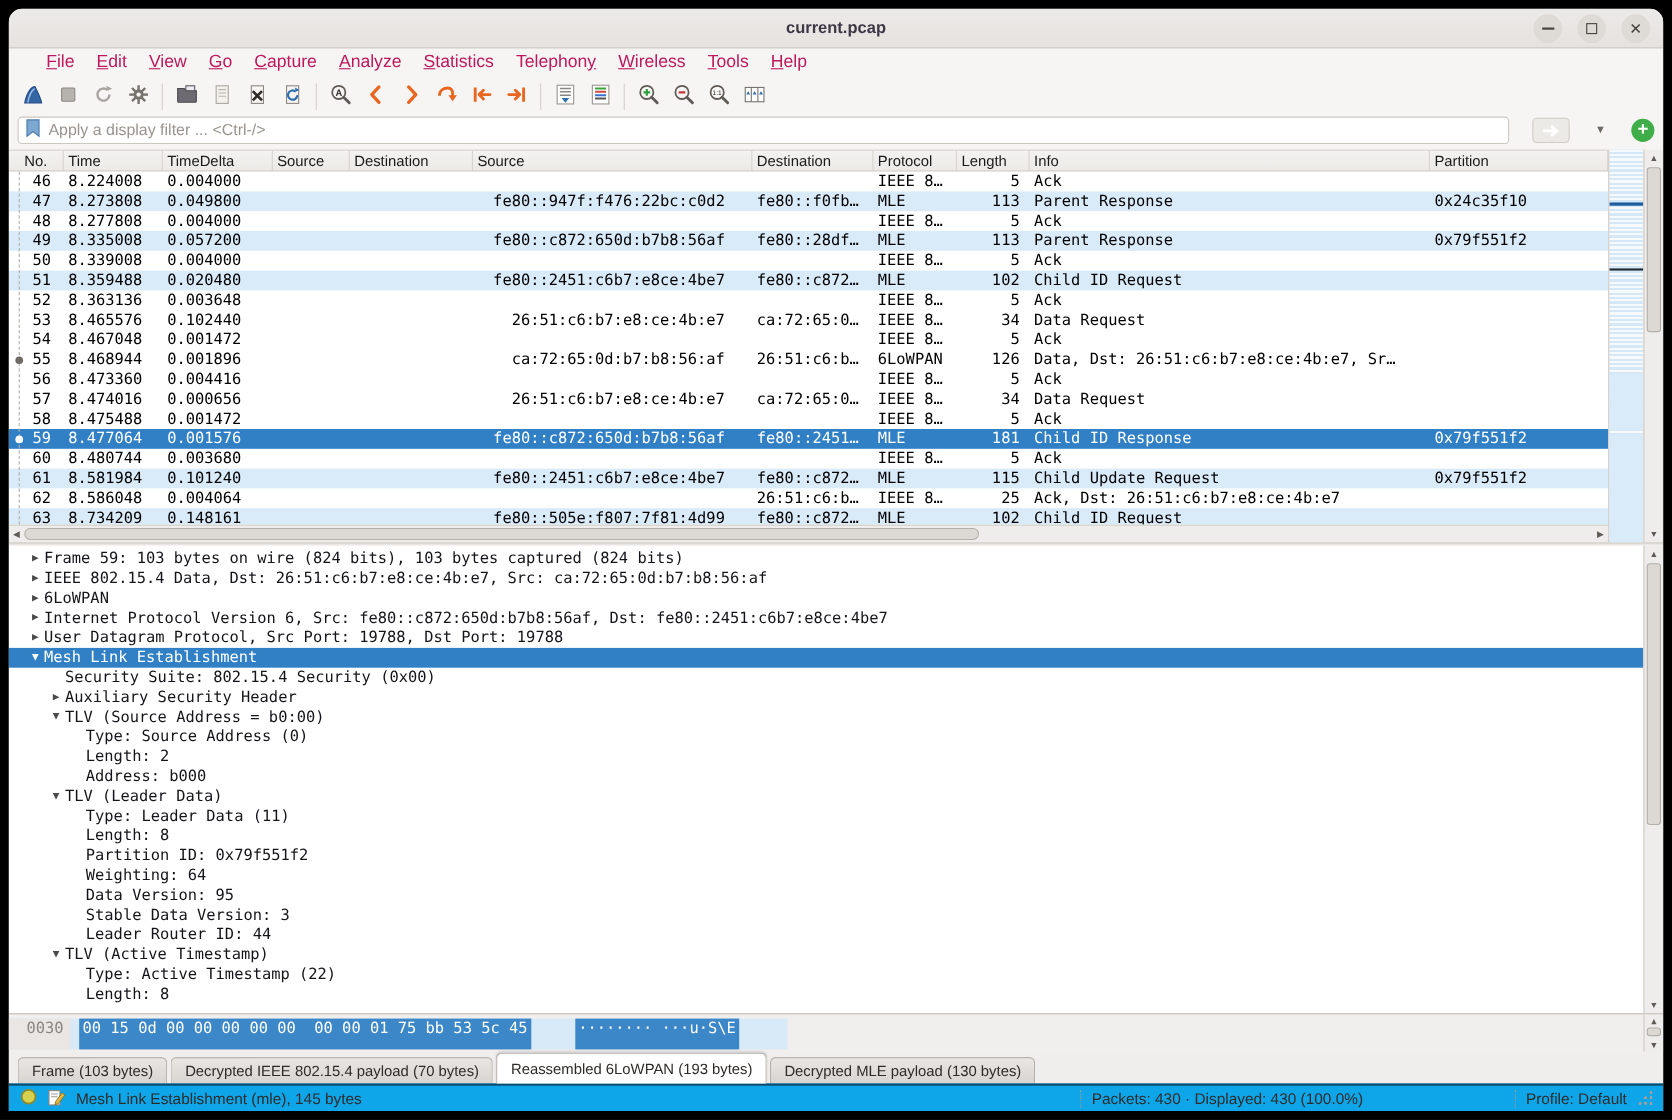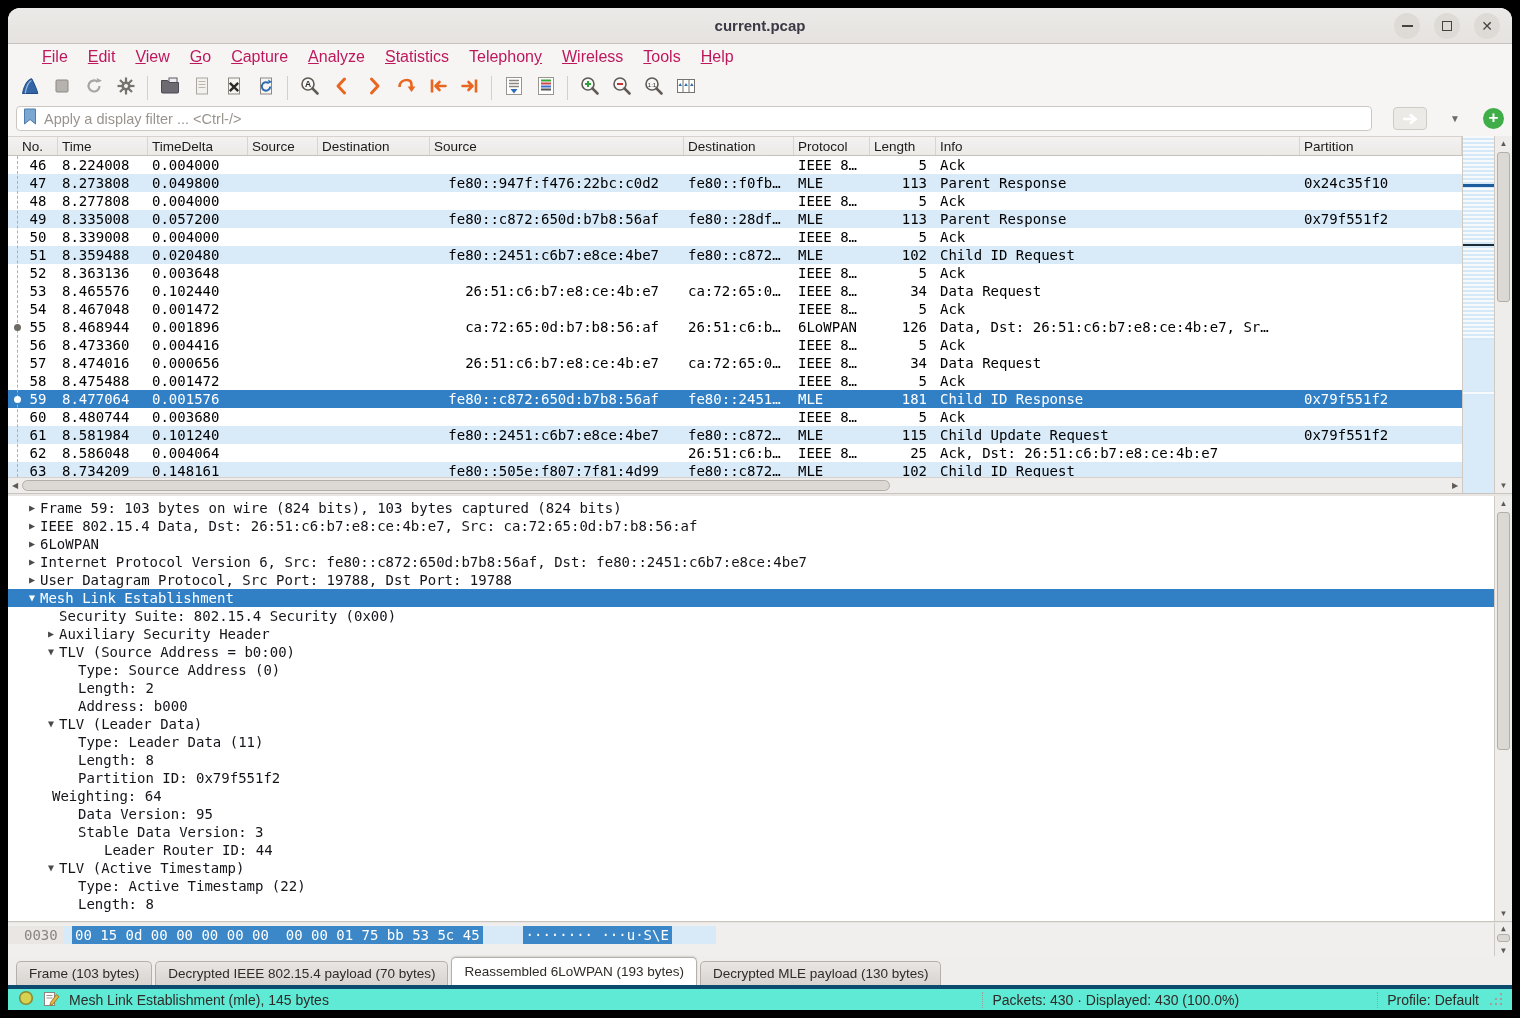--- a/index.html
+++ b/index.html
@@ -104,41 +104,41 @@
     font-family:"DejaVu Sans Mono",monospace; font-size:14px; color:#14141a; }
   .dt-row { height:18px; line-height:18px; display:flex; white-space:pre; }
   .dt-row.sel { background:#3180c6; color:#fff; }
   .dt-arrow { width:16px; flex:none; text-align:center; font-size:10px; color:#4a4a4a; }
   .dt-row.sel .dt-arrow { color:#fff; }
 
   
   .hexwrap { height:33px; flex:none; background:#f1efed; display:flex;
     font-family:"DejaVu Sans Mono",monospace; font-size:14px; position:relative; }
   .hex-area { flex:1; min-width:0; }
-  .hex-line { margin-top:3px; height:18px; line-height:18px; display:flex;
+  .hex-line { margin-top:3px; height:28px; line-height:18px; display:flex;
     background:#d8e9f8; width:708px; white-space:pre; }
   .hex-offset { width:56px; flex:none; background:#e9e6e3; color:#8a8580; padding-left:16px; }
   .hex-gap1 { width:8px; flex:none; }
   .hex-bytes { background:#3b87c8; color:#fff; padding:0 3px; }
   .hex-gap2 { width:40px; flex:none; }
   .hex-ascii { background:#3b87c8; color:#fff; padding:0 3px; }
   .vsb.mini .vsb-arrow { height:11px; }
 
   
   .tabbar { height:29px; flex:none; background:#f0eeec; display:flex;
     align-items:flex-end; padding-left:8px; gap:3px; }
   .tab { height:24px; padding:0 12px; display:flex; align-items:center;
     background:linear-gradient(#e9e6e3,#d8d4d0); border:1px solid #b5b0aa;
     border-bottom:none; border-radius:5px 5px 0 0; font-size:13.5px; color:#2e2b28;
     white-space:nowrap; }
   .tab.active { background:#fff; height:28px; font-size:13.5px;
     box-shadow:0 -1px 2px rgba(0,0,0,.12); position:relative; z-index:2; }
 
   
-  .statusbar { height:25px; flex:none; background:#5eead4; border-top:4px solid #0c4a6e;
+  .statusbar { height:25px; flex:none; background:#0ea5e9; border-top:2px solid #0c4a6e;
     display:flex; align-items:center; padding:0 10px; gap:9px; font-size:14px; color:#2e2b28; }
   .sb-flex { flex:1; }
   .sb-gap { width:120px; flex:none; }
   .sb-sep { width:1px; height:16px; border-left:1px dotted #a39e98; flex:none; }
   .grip { width:14px; height:14px; flex:none;
     background:radial-gradient(circle at 3px 11px,#a39e98 1.2px,transparent 1.6px),
                radial-gradient(circle at 8px 6px,#a39e98 1.2px,transparent 1.6px),
                radial-gradient(circle at 8px 11px,#a39e98 1.2px,transparent 1.6px),
                radial-gradient(circle at 13px 1px,#a39e98 1.2px,transparent 1.6px),
                radial-gradient(circle at 13px 6px,#a39e98 1.2px,transparent 1.6px),
@@ -631,24 +631,24 @@
         <div class="dt-row" style="padding-left: 35px;"><span class="dt-arrow"></span><span>Security Suite: 802.15.4 Security (0x00)</span></div>
         <div class="dt-row" style="padding-left: 35px;"><span class="dt-arrow">▶</span><span>Auxiliary Security Header</span></div>
         <div class="dt-row" style="padding-left: 35px;"><span class="dt-arrow">▼</span><span>TLV (Source Address = b0:00)</span></div>
         <div class="dt-row" style="padding-left: 54px;"><span class="dt-arrow"></span><span>Type: Source Address (0)</span></div>
         <div class="dt-row" style="padding-left: 54px;"><span class="dt-arrow"></span><span>Length: 2</span></div>
         <div class="dt-row" style="padding-left: 54px;"><span class="dt-arrow"></span><span>Address: b000</span></div>
         <div class="dt-row" style="padding-left: 35px;"><span class="dt-arrow">▼</span><span>TLV (Leader Data)</span></div>
         <div class="dt-row" style="padding-left: 54px;"><span class="dt-arrow"></span><span>Type: Leader Data (11)</span></div>
         <div class="dt-row" style="padding-left: 54px;"><span class="dt-arrow"></span><span>Length: 8</span></div>
         <div class="dt-row" style="padding-left: 54px;"><span class="dt-arrow"></span><span>Partition ID: 0x79f551f2</span></div>
-        <div class="dt-row" style="padding-left: 28px;"><span class="dt-arrow"></span><span>Weighting: 64</span></div>
+        <div class="dt-row" style="padding-left: 54px;"><span class="dt-arrow"></span><span>Weighting: 64</span></div>
         <div class="dt-row" style="padding-left: 54px;"><span class="dt-arrow"></span><span>Data Version: 95</span></div>
         <div class="dt-row" style="padding-left: 54px;"><span class="dt-arrow"></span><span>Stable Data Version: 3</span></div>
-        <div class="dt-row" style="padding-left: 80px;"><span class="dt-arrow"></span><span>Leader Router ID: 44</span></div>
+        <div class="dt-row" style="padding-left: 54px;"><span class="dt-arrow"></span><span>Leader Router ID: 44</span></div>
         <div class="dt-row" style="padding-left: 35px;"><span class="dt-arrow">▼</span><span>TLV (Active Timestamp)</span></div>
         <div class="dt-row" style="padding-left: 54px;"><span class="dt-arrow"></span><span>Type: Active Timestamp (22)</span></div>
         <div class="dt-row" style="padding-left: 54px;"><span class="dt-arrow"></span><span>Length: 8</span></div>
       </div>
     <div class="vsb">
       <div class="vsb-arrow">▲</div>
       <div class="vsb-thumb" style="top:16px;height:238px"></div>
       <div class="vsb-arrow down">▼</div>
     </div>
   </div>

